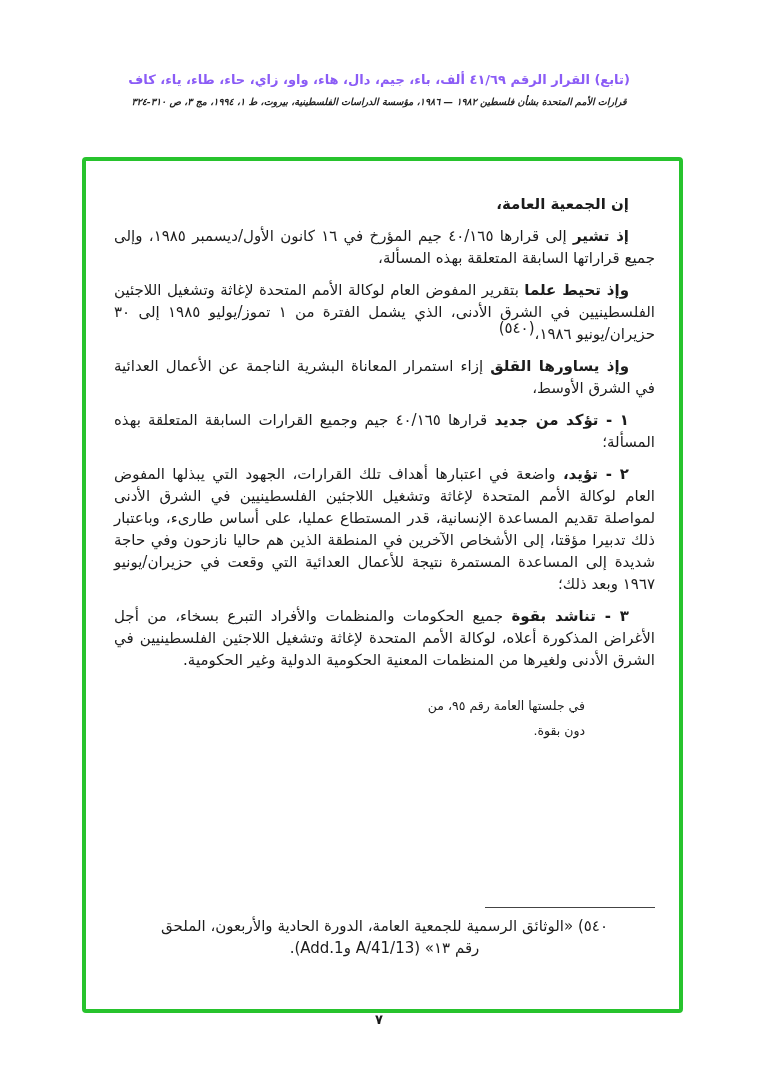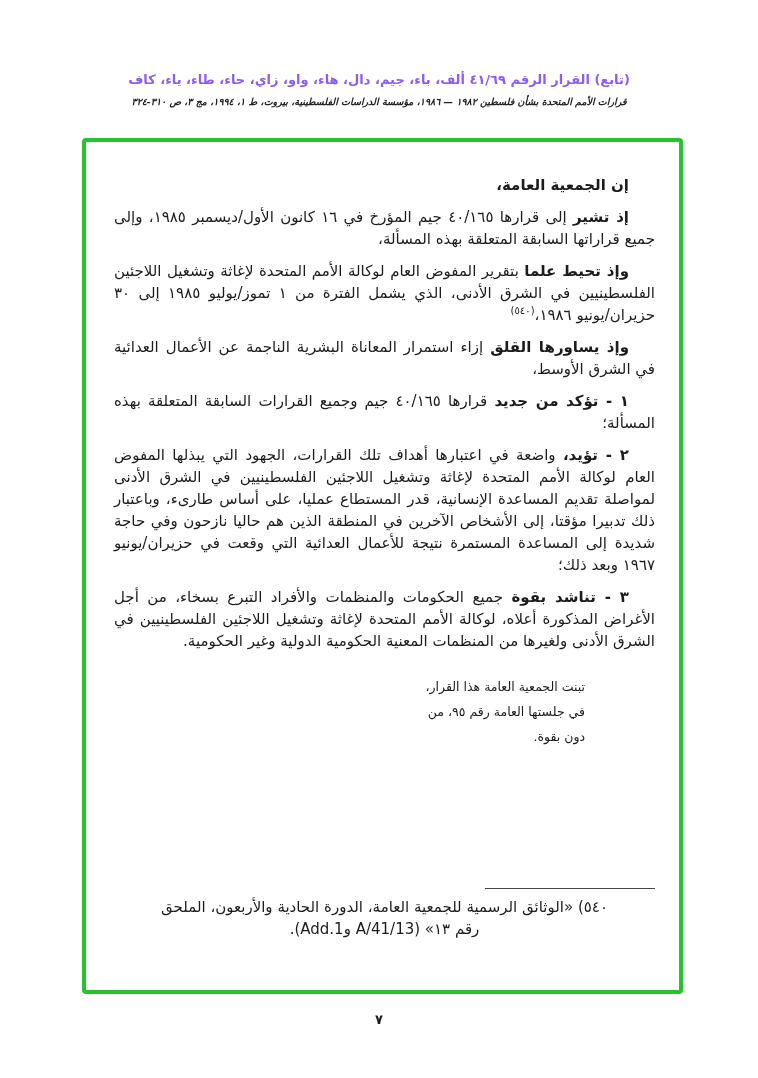--- a/index.html
+++ b/index.html
@@ -32,21 +32,21 @@
     margin-top: 9px;
     font-size: 9.5px;
     font-weight: bold;
     color: #222222;
     font-style: italic;
   }
 
   .highlight-box {
     position: absolute;
     left: 82px;
-    top: 138px;
+    top: 157px;
     width: 601px;
     height: 856px;
     border: 4px solid var(--highlight-border, #27c32d);
     border-radius: 4px;
     background: transparent;
   }
 
   .doc-body {
     height: 100%;
     display: flex;
@@ -59,21 +59,21 @@
     color: #1c1c1c;
   }
 
   .para {
     text-indent: 26px;
     margin-bottom: 10px;
   }
   .para b { font-weight: bold; }
 
   sup.fn-ref {
-    font-size: 10px;
+    font-size: 15px;
     line-height: 0;
     vertical-align: super;
   }
 
   .adoption {
     margin-top: 12px;
     margin-left: 0;
     margin-right: 70px;
     font-size: 12.5px;
     line-height: 25px;
@@ -123,21 +123,20 @@
 
       <p class="para"><b>وإذ يساورها القلق</b><span> إزاء استمرار المعاناة البشرية الناجمة عن الأعمال العدائية في الشرق الأوسط،</span></p>
 
       <p class="para"><b>١ - تؤكد من جديد</b><span> قرارها ٤٠/١٦٥ جيم وجميع القرارات السابقة المتعلقة بهذه المسألة؛</span></p>
 
       <p class="para"><b>٢ - تؤيد،</b><span> واضعة في اعتبارها أهداف تلك القرارات، الجهود التي يبذلها المفوض العام لوكالة الأمم المتحدة لإغاثة وتشغيل اللاجئين الفلسطينيين في الشرق الأدنى لمواصلة تقديم المساعدة الإنسانية، قدر المستطاع عمليا، على أساس طارىء، وباعتبار ذلك تدبيرا مؤقتا، إلى الأشخاص الآخرين في المنطقة الذين هم حاليا نازحون وفي حاجة شديدة إلى المساعدة المستمرة نتيجة للأعمال العدائية التي وقعت في حزيران/يونيو ١٩٦٧ وبعد ذلك؛</span></p>
 
       <p class="para"><b>٣ - تناشد بقوة</b><span> جميع الحكومات والمنظمات والأفراد التبرع بسخاء، من أجل الأغراض المذكورة أعلاه، لوكالة الأمم المتحدة لإغاثة وتشغيل اللاجئين الفلسطينيين في الشرق الأدنى ولغيرها من المنظمات المعنية الحكومية الدولية وغير الحكومية.</span></p>
 
       <div class="adoption">
-        <div>تبنت الجمعية العامة هذا القرار،</div>
         <div>في جلستها العامة رقم ٩٥، من</div>
         <div>دون بقوة.</div>
       </div>
 
       <div class="footnote-area">
         <div class="footnote-rule"></div>
         <div>٥٤٠) «الوثائق الرسمية للجمعية العامة، الدورة الحادية والأربعون، الملحق</div>
         <div>رقم ١٣» (A/41/13 وAdd.1).</div>
       </div>
 

